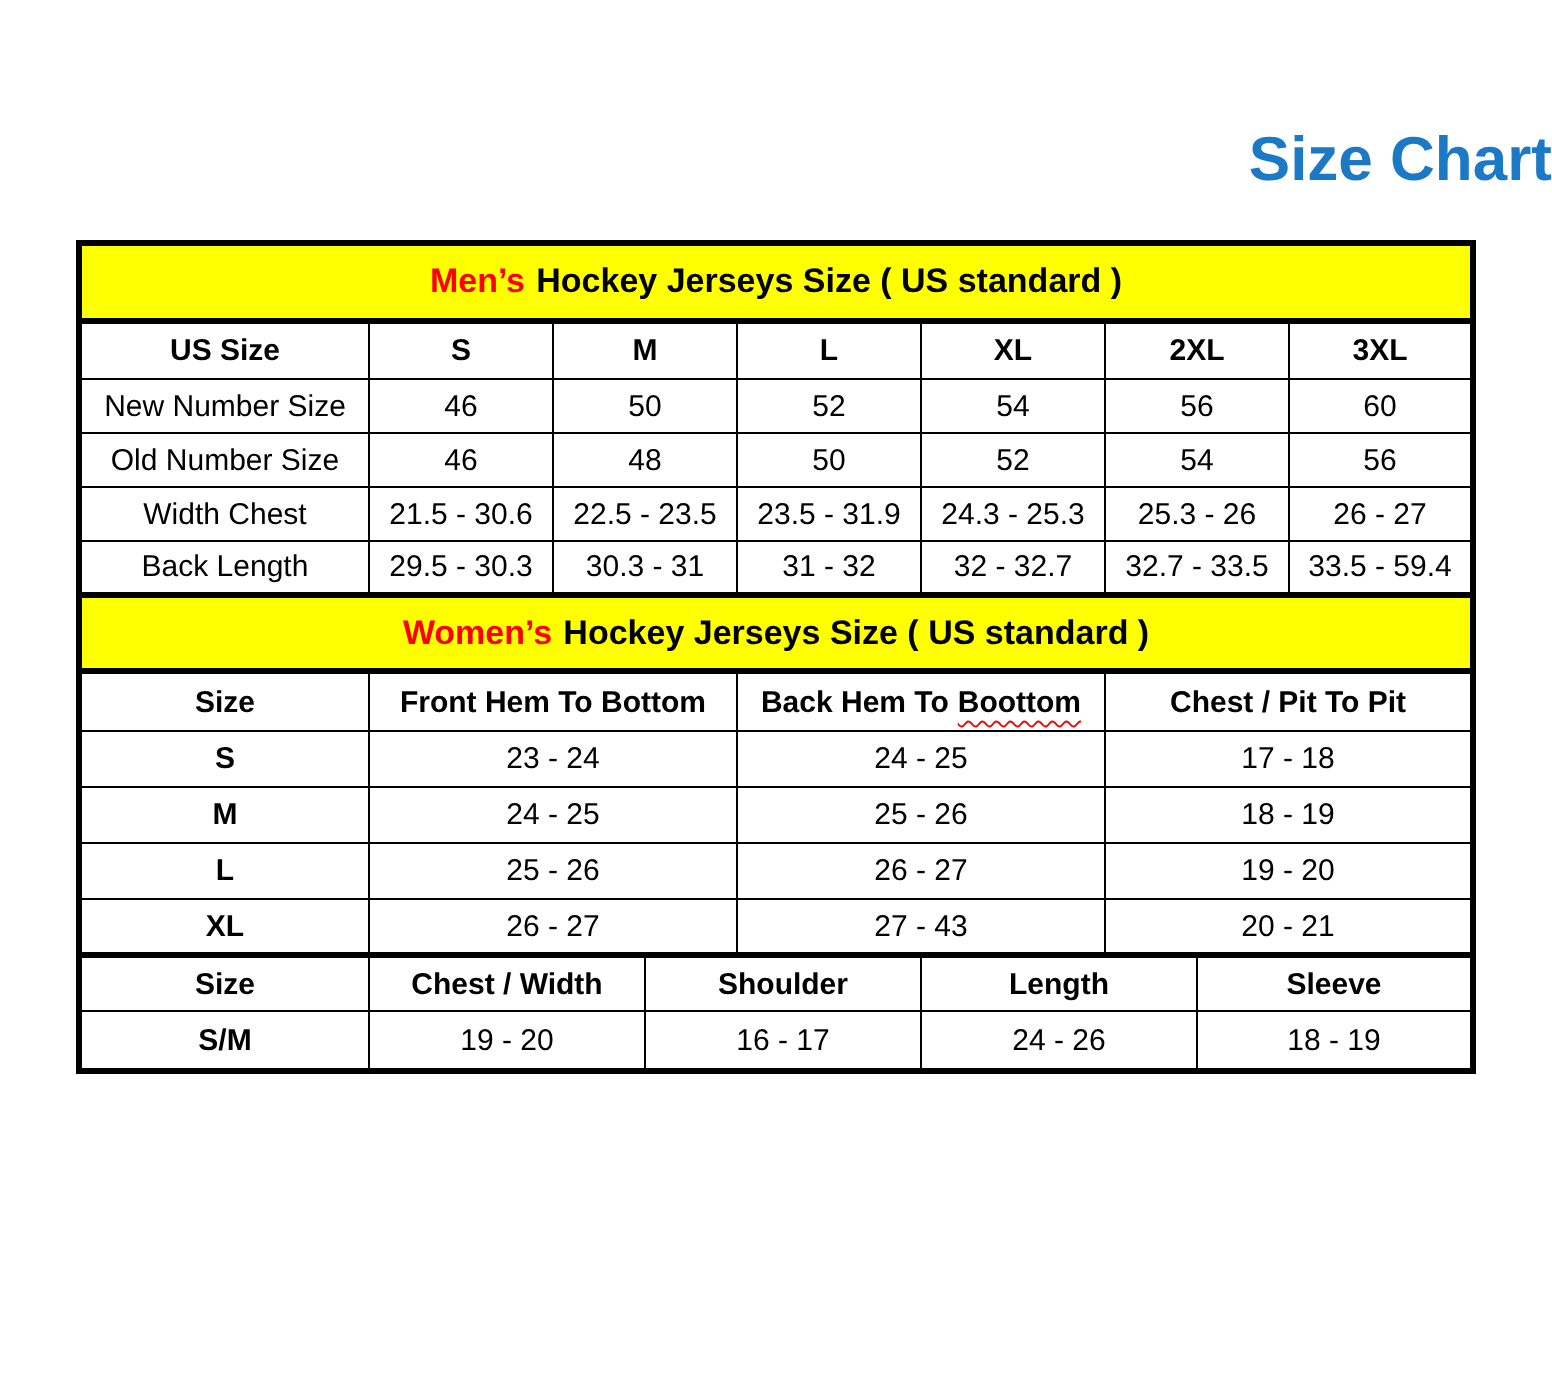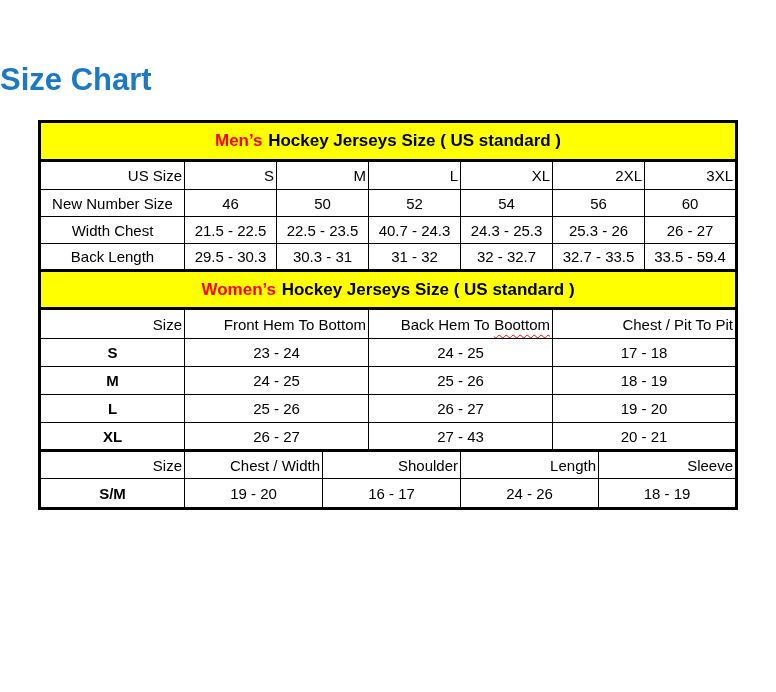--- a/index.html
+++ b/index.html
@@ -3,40 +3,40 @@
 <meta charset="utf-8">
 <style>
   html,body{margin:0;padding:0;}
   body{
     width:776px;height:692px;overflow:hidden;background:#ffffff;
     font-family:"Liberation Sans",sans-serif;color:#000;
     -webkit-font-smoothing:antialiased;
   }
   .title{
     margin:0;padding-top:64px;padding-bottom:0;
-    text-align:left;font-size:31px;line-height:1;font-weight:bold;
+    text-align:right;font-size:31px;line-height:1;font-weight:bold;
     color:#1b79c5;letter-spacing:0px;
   }
   .chart{width:697px;margin:25px 0 0 38px;}
   table.section{
     border-collapse:collapse;table-layout:fixed;width:697px;
     border:3px solid #000;
   }
   table.section + table.section{margin-top:-3px;}
   th,td{
     border:1.5px solid #000;text-align:center;vertical-align:middle;
     font-size:15px;padding:1px 2px;background:#fff;overflow:hidden;
     white-space:nowrap;
   }
   th.band{
     background:#ffff00;border:3px solid #000;
     font-size:17px;font-weight:bold;height:34px;
   }
   .hl{color:#ff0000;margin-right:0.33em;}
-  tr.head-row th{font-weight:normal;text-align:right;}
+  tr.head-row th{font-weight:bold;}
   td.rowlabel{font-weight:normal;}
   td.rowlabel-bold,th.rowlabel-col{font-weight:bold;}
   .squiggle{
     margin-left:0.30em;
     text-decoration:underline;
     text-decoration-style:wavy;
     text-decoration-color:#ff0000;
     text-decoration-thickness:1px;
     text-underline-offset:4px;
   }
@@ -89,24 +89,33 @@
         <tr>
           <td class="rowlabel">New Number Size</td>
           <td>46</td>
           <td>50</td>
           <td>52</td>
           <td>54</td>
           <td>56</td>
           <td>60</td>
         </tr>
         <tr>
+          <td class="rowlabel">Old Number Size</td>
+          <td>46</td>
+          <td>48</td>
+          <td>50</td>
+          <td>52</td>
+          <td>54</td>
+          <td>56</td>
+        </tr>
+        <tr>
           <td class="rowlabel">Width Chest</td>
-          <td>21.5 - 22.5</td>
+          <td>21.5 - 30.6</td>
           <td>22.5 - 23.5</td>
-          <td>40.7 - 24.3</td>
+          <td>23.5 - 31.9</td>
           <td>24.3 - 25.3</td>
           <td>25.3 - 26</td>
           <td>26 - 27</td>
         </tr>
         <tr>
           <td class="rowlabel">Back Length</td>
           <td>29.5 - 30.3</td>
           <td>30.3 - 31</td>
           <td>31 - 32</td>
           <td>32 - 32.7</td>

